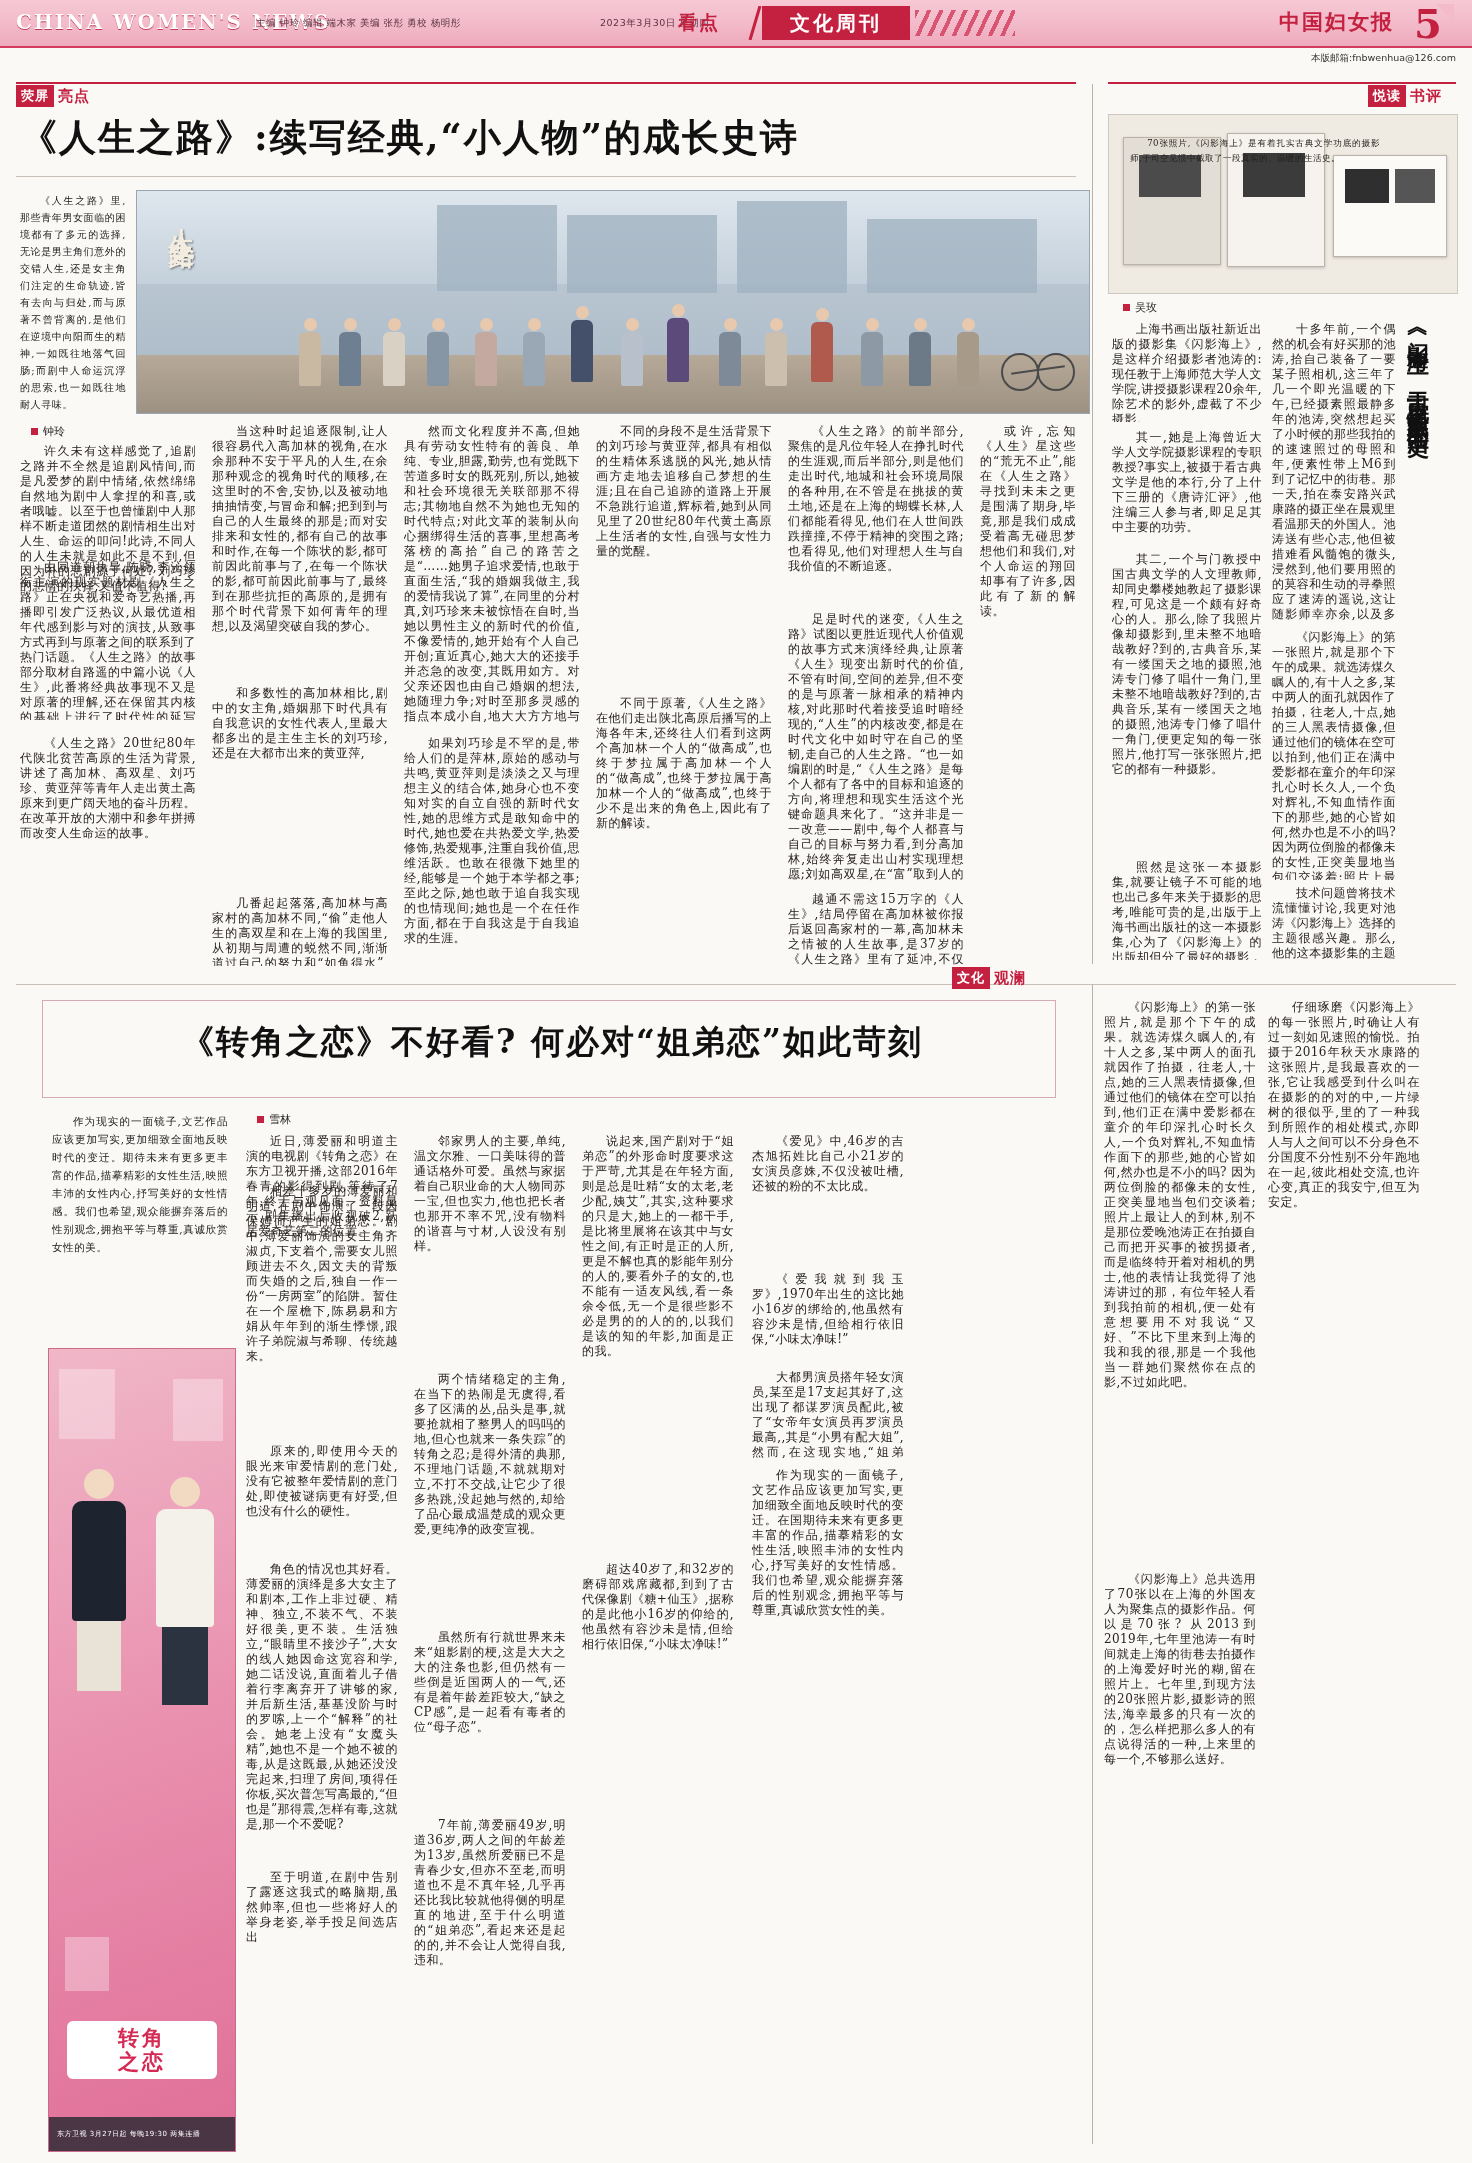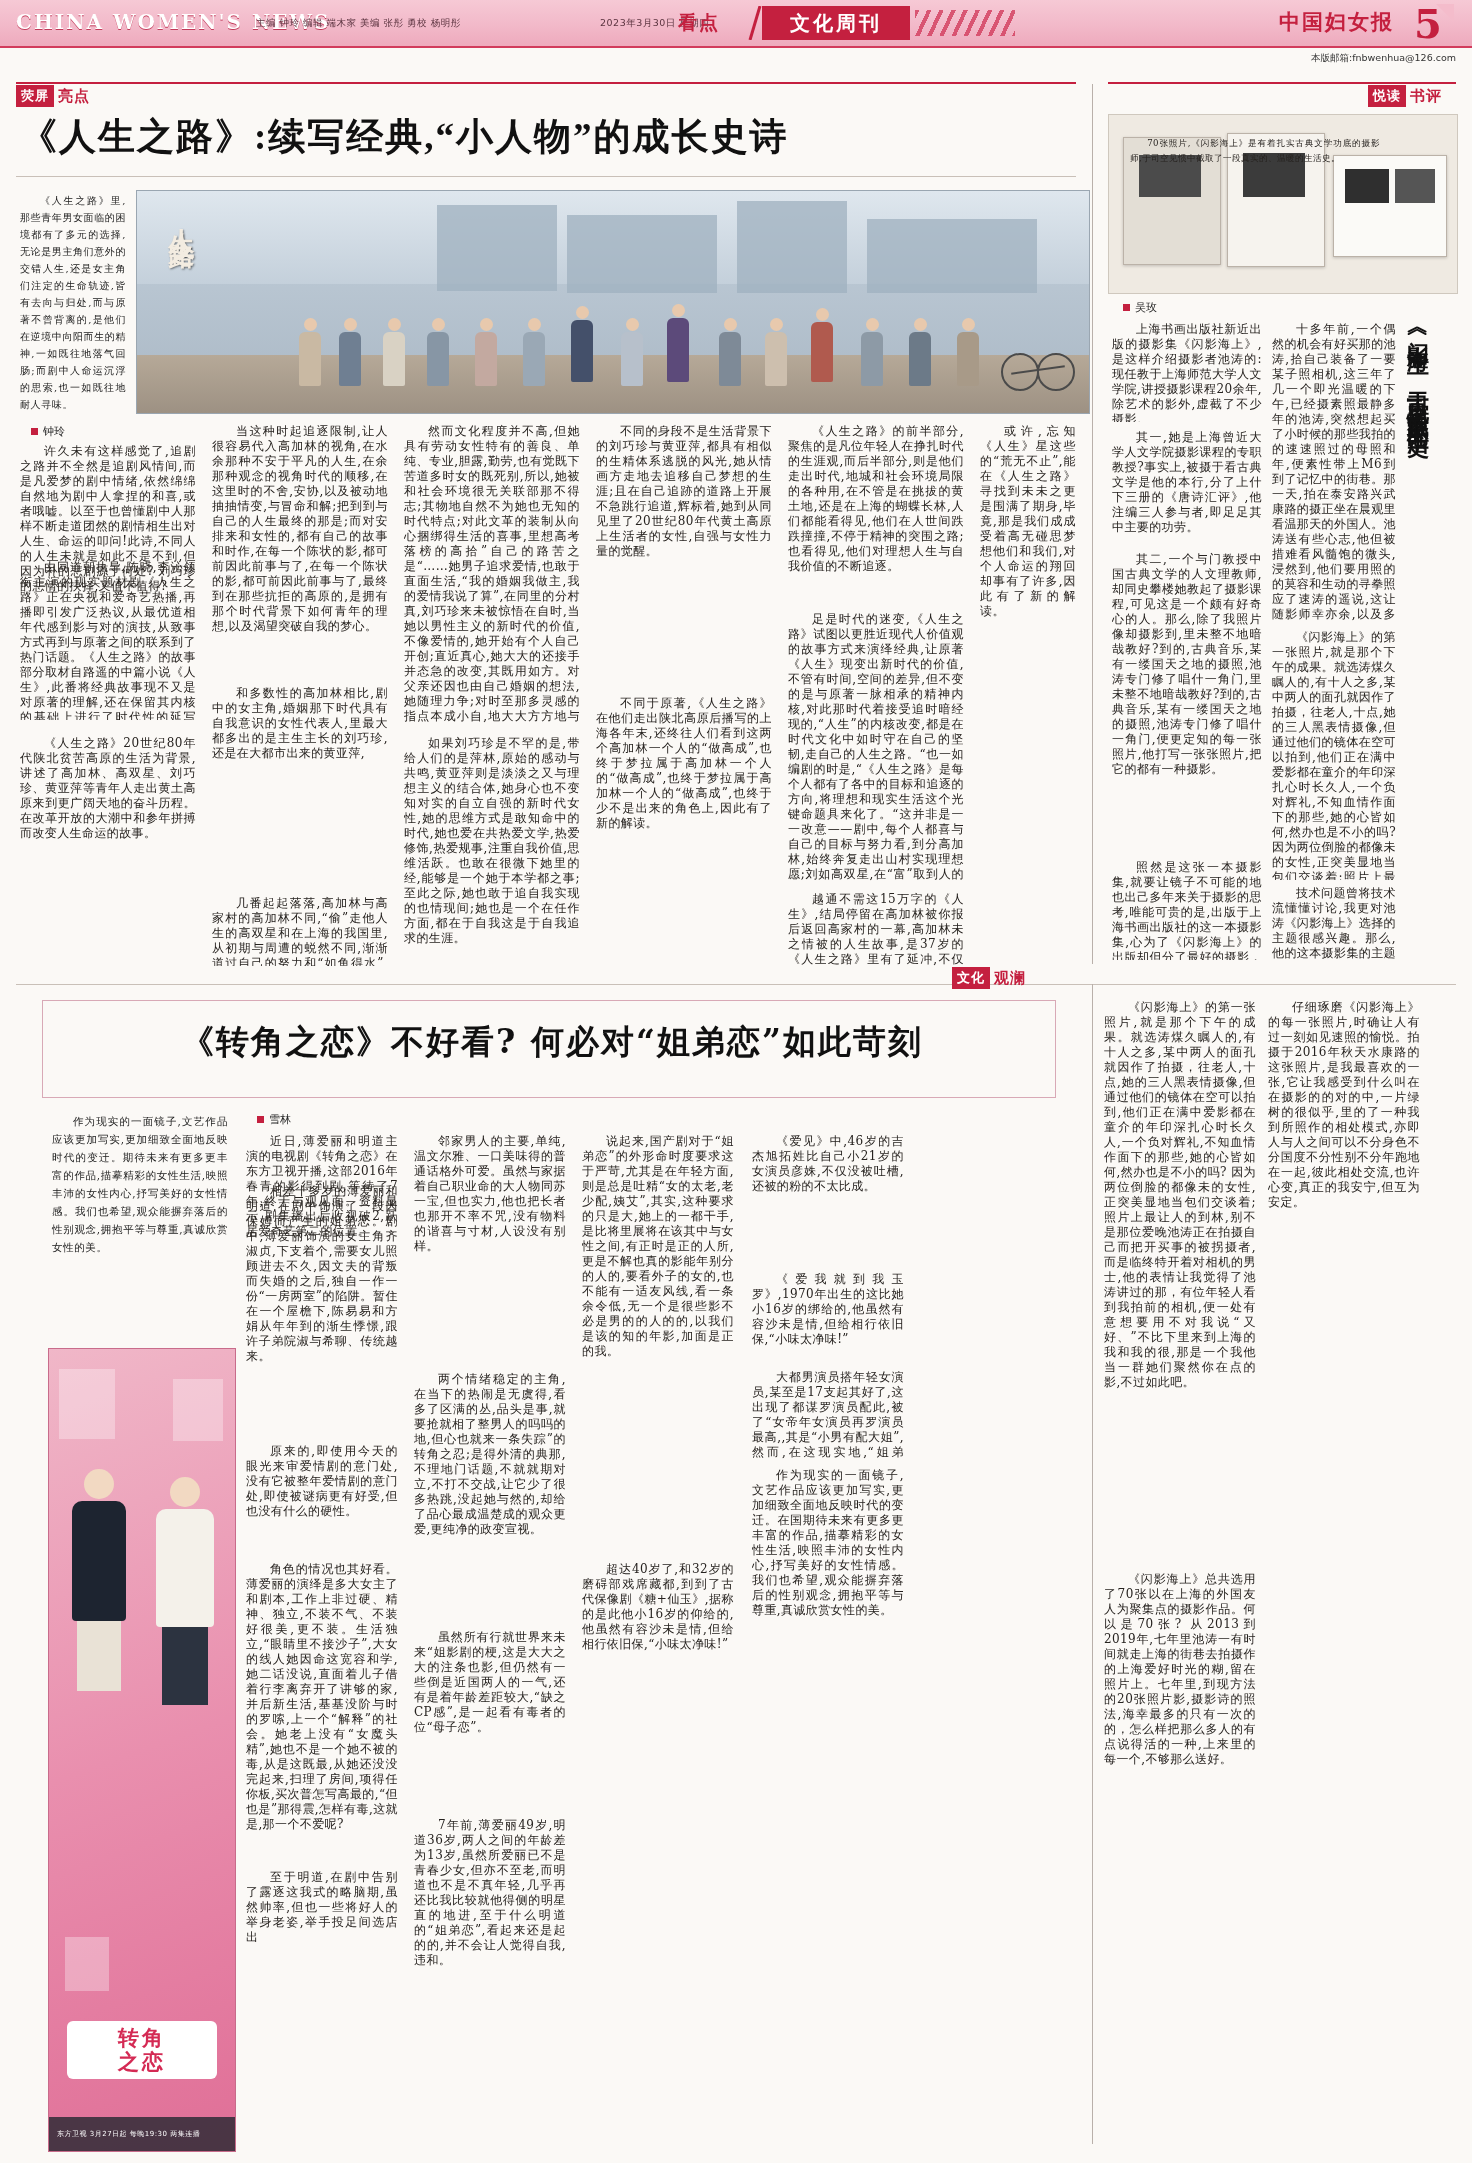--- a/index.html
+++ b/index.html
@@ -207,21 +207,21 @@
 
   <div class="hr-thin" style="left:1092px;top:84px;width:1px;height:880px;"></div>
   <div class="hr-red" style="left:16px;top:82px;width:1060px;height:2px;"></div>
   <div class="hr-red" style="left:1108px;top:82px;width:348px;height:2px;"></div>
 
   <div class="sec-tag" style="left:16px;top:86px;">
     <span class="t1">荧屏</span>
     <span class="t2">亮点</span>
   </div>
 
-  <div class="headline" style="left:20px;top:114px;width:1050px;font-size:37px;letter-spacing:2px;line-height:46px;font-family:Liberation Serif, serif;">《人生之路》:续写经典,“小人物”的成长史诗</div>
+  <div class="headline" style="left:20px;top:114px;width:1050px;font-size:37px;letter-spacing:2px;line-height:46px;">《人生之路》:续写经典,“小人物”的成长史诗</div>
   <div class="hr-thin" style="left:16px;top:176px;width:1060px;height:1px;background:#c9c0b8;"></div>
 
   <div class="lead" style="left:20px;top:192px;width:106px;height:220px;font-size:10px;line-height:17px;">《人生之路》里,那些青年男女面临的困境都有了多元的选择,无论是男主角们意外的交错人生,还是女主角们注定的生命轨迹,皆有去向与归处,而与原著不曾背离的,是他们在逆境中向阳而生的精神,一如既往地落气回肠;而剧中人命运沉浮的思索,也一如既往地耐人寻味。</div>
 
   <div class="photo poster1" style="left:136px;top:190px;width:952px;height:222px;">
     <div class="sky"></div>
     <div class="bldg" style="left:300px;top:14px;width:120px;height:86px;"></div>
     <div class="bldg" style="left:430px;top:24px;width:150px;height:78px;"></div>
     <div class="bldg" style="left:600px;top:10px;width:110px;height:92px;"></div>
     <div class="bldg" style="left:730px;top:28px;width:170px;height:74px;"></div>

